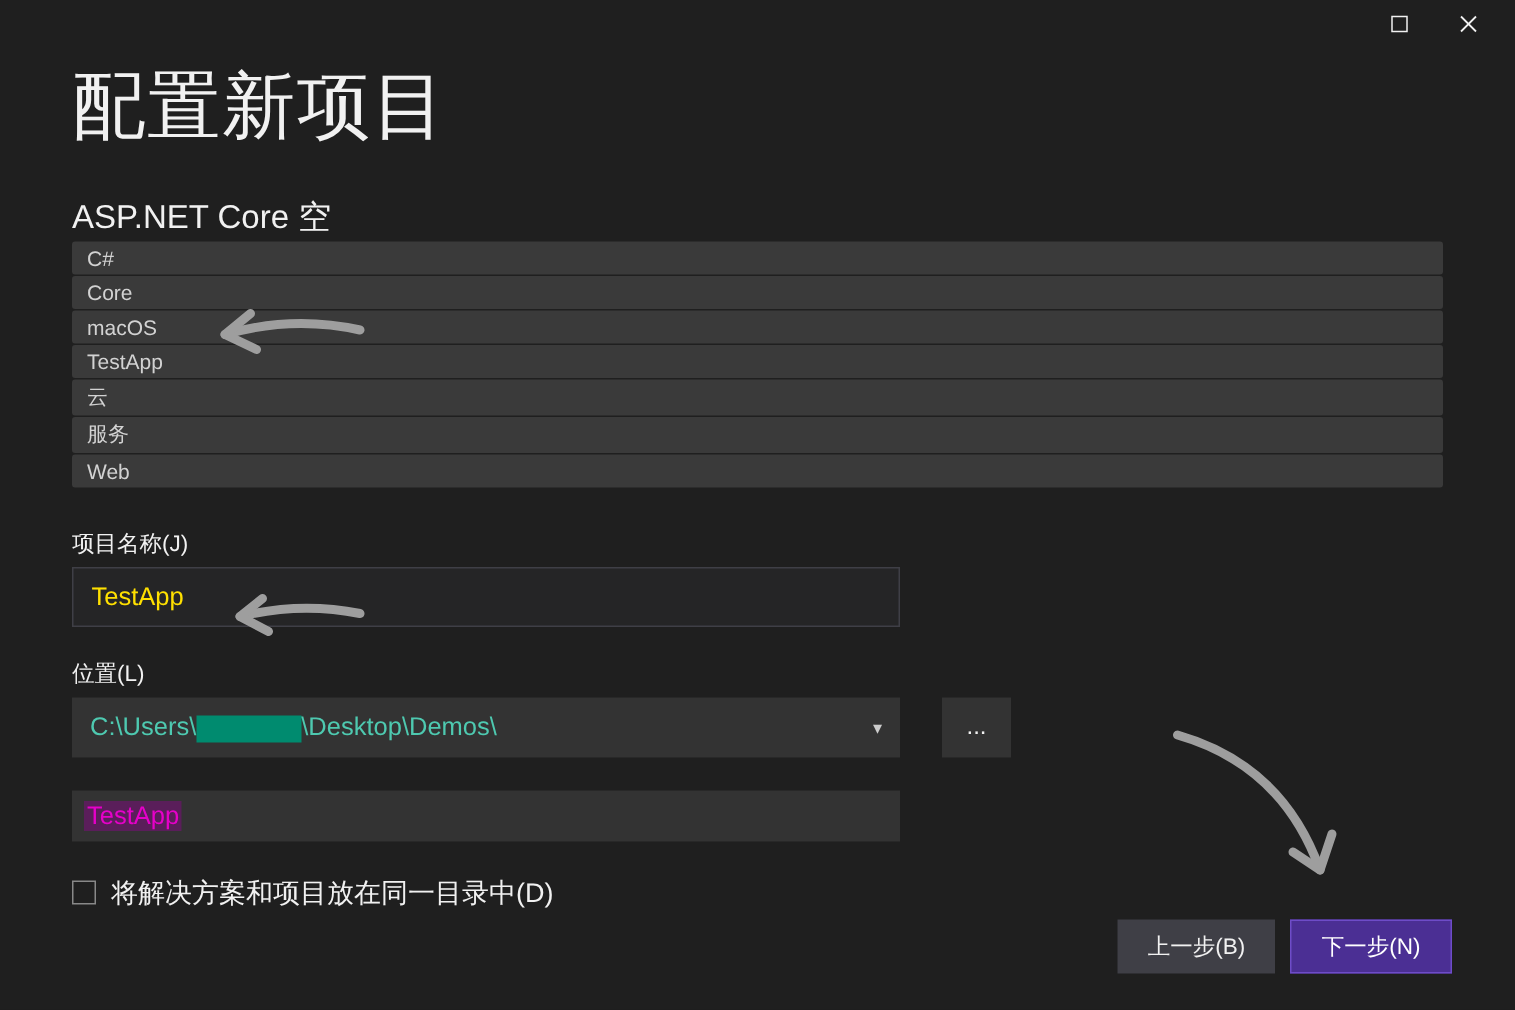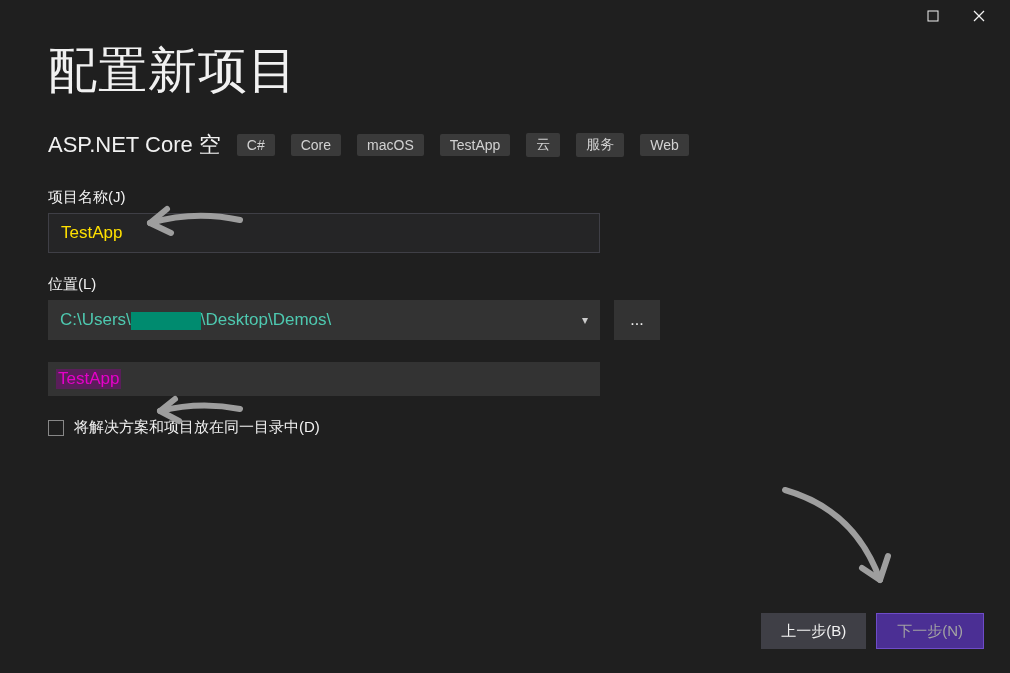--- a/index.html
+++ b/index.html
@@ -32,23 +32,23 @@
       padding: 6px 48px 0 48px;
     }
     .page-title {
       font-size: 49px;
       font-weight: 300;
       margin-bottom: 26px;
       letter-spacing: 1px;
     }
     .template-row {
       display: flex;
-      align-items: center;
-      gap: 16px;
+      gap: 1px;
       margin-bottom: 28px;
+      flex-direction: column;
     }
     .template-name {
       font-size: 22px;
       font-weight: 400;
     }
     .tag {
       background: #3a3a3a;
       color: #d2d2d2;
       font-size: 14px;
       padding: 3px 10px;
@@ -90,21 +90,21 @@
       font-family: inherit;
       outline: none;
     }
     .name-input {
       color: #ffe000;
       border: 1px solid #3f3f46;
       background: #252526;
     }
     .location-row {
       display: flex;
-      gap: 14px;
+      gap: 28px;
       align-items: center;
     }
     .location-input {
       width: 552px;
       height: 40px;
       background: #333333;
       border: none;
       font-size: 17px;
       padding: 0 12px;
       display: flex;
@@ -157,45 +157,45 @@
       margin-top: 14px;
     }
     .checkbox {
       width: 16px;
       height: 16px;
       border: 1px solid #888;
       background: transparent;
       cursor: pointer;
     }
     .checkbox-label {
-      font-size: 15px;
+      font-size: 18px;
       color: #f1f1f1;
     }
     .footer {
       position: absolute;
       bottom: 24px;
-      right: 26px;
+      right: 42px;
       display: flex;
       gap: 10px;
     }
     .btn {
       height: 36px;
       padding: 0 20px;
       font-size: 15px;
       border: none;
       cursor: pointer;
       font-family: inherit;
     }
     .btn-back {
       background: #3f3f46;
       color: #f1f1f1;
     }
     .btn-next {
       background: #4b2f94;
-      color: #a3a3a3;
+      color: #ffffff;
       border: 1px solid #6e4cc8;
     }
     .annotation-arrow {
       position: absolute;
       pointer-events: none;
     }
   </style>
 </head>
 <body>
 

